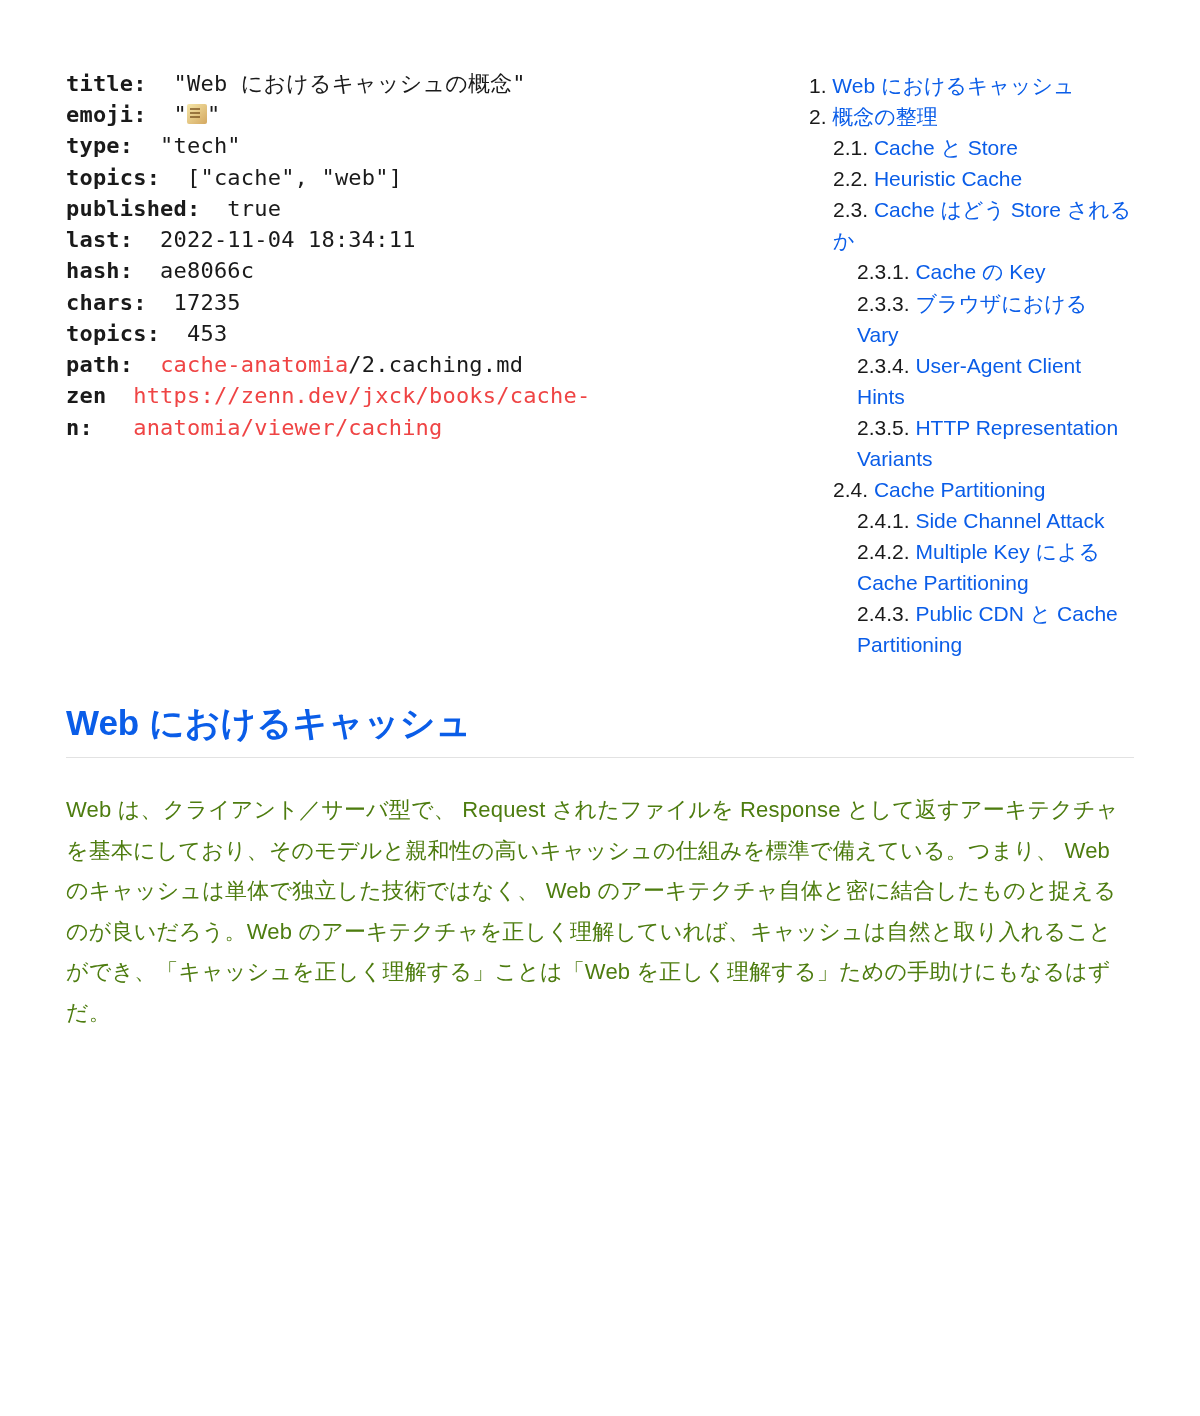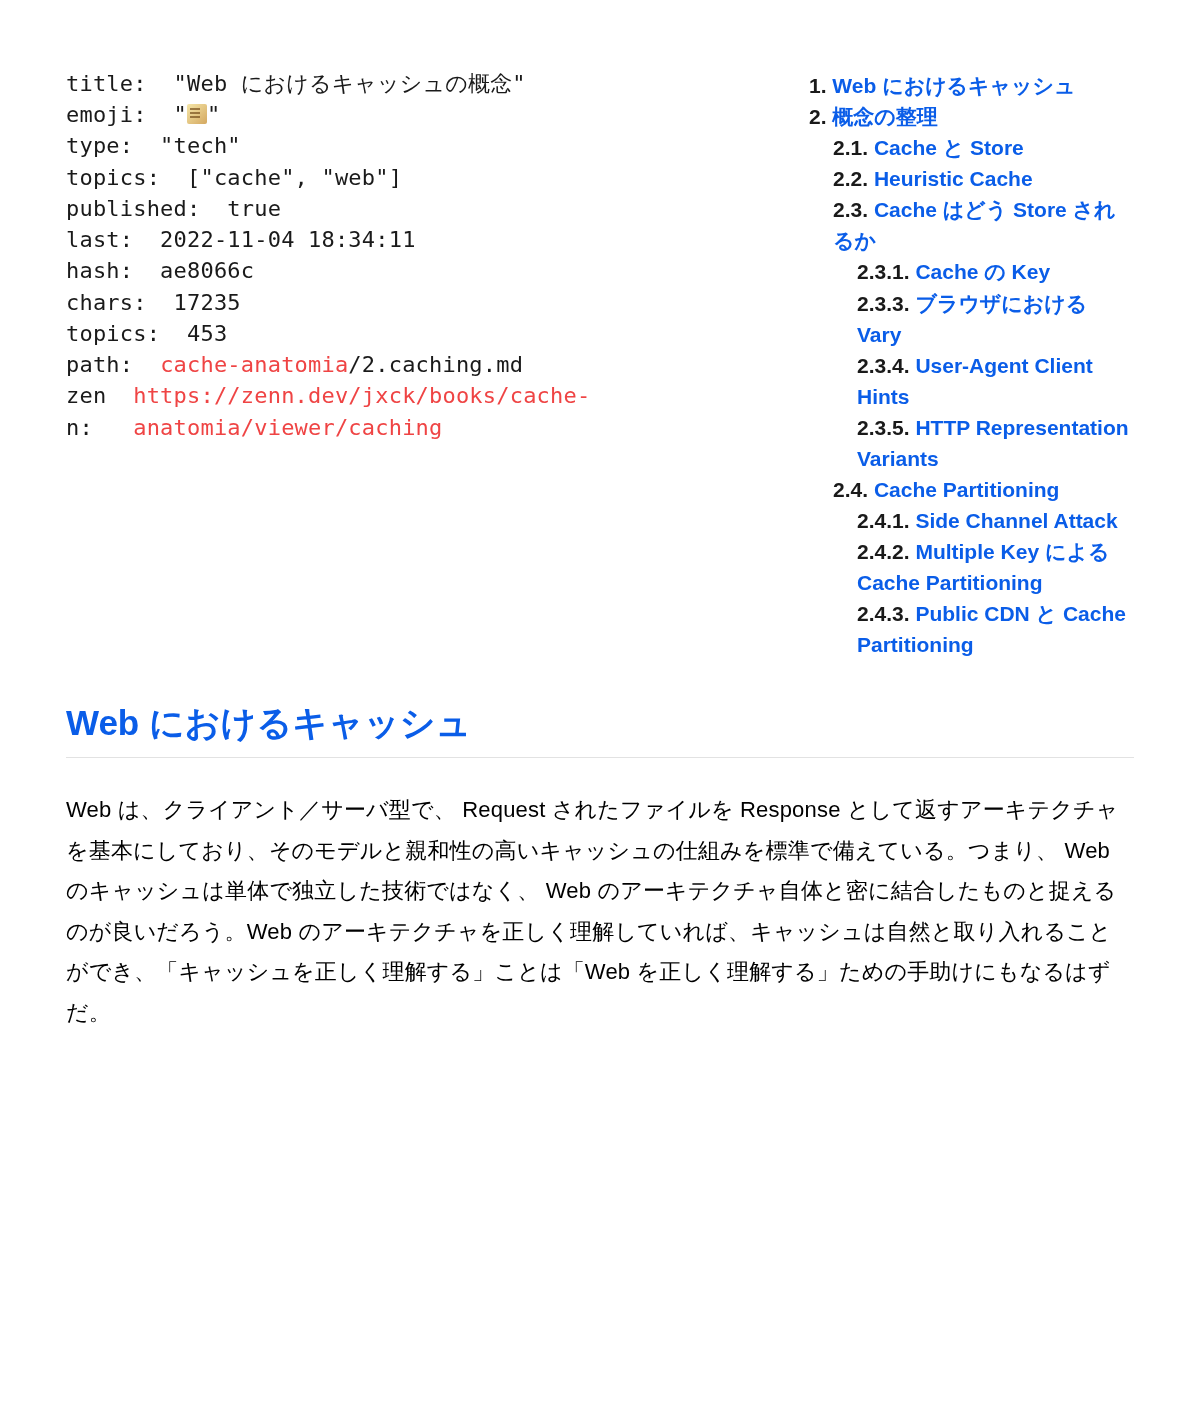--- a/index.html
+++ b/index.html
@@ -16,28 +16,27 @@
     margin-bottom: 40px;
   }
   .meta-block {
     flex: 1;
     font-family: "SF Mono", Menlo, Monaco, Consolas, monospace;
     font-size: 22px;
     line-height: 1.42;
     letter-spacing: 0.2px;
   }
   .meta-row { white-space: pre-wrap; }
-  .meta-key { font-weight: 400; }
+  .meta-key { font-weight: 700; }
   .meta-link { color: #ef4444; text-decoration: none; }
   .toc {
     width: 325px;
     font-size: 21px;
     line-height: 1.48;
     padding-top: 2px;
-    font-weight: bold;
   }
   .toc-item { margin-bottom: 0; }
   .toc a { color: #0a5de8; text-decoration: none; }
   .toc .num { color: #1a1a1a; }
   .lvl1 { padding-left: 0; }
   .lvl2 { padding-left: 24px; }
   .lvl3 { padding-left: 48px; }
   h1.section-title {
     font-size: 35px;
     font-weight: 700;
@@ -47,21 +46,21 @@
   }
   .hr {
     border: none;
     border-top: 1px solid #e2e2e2;
     margin-bottom: 32px;
   }
   .body-text p {
     font-size: 22px;
     line-height: 1.84;
     margin-bottom: 32px;
-    color: #000000;
+    color: #4d7c0f;
     letter-spacing: 0.2px;
   }
   .emoji-img {
     display: inline-block;
     width: 20px; height: 20px;
     vertical-align: -2px;
     background: linear-gradient(135deg,#f5e6a8 0%,#d4a860 100%);
     border-radius: 2px;
     position: relative;
   }

